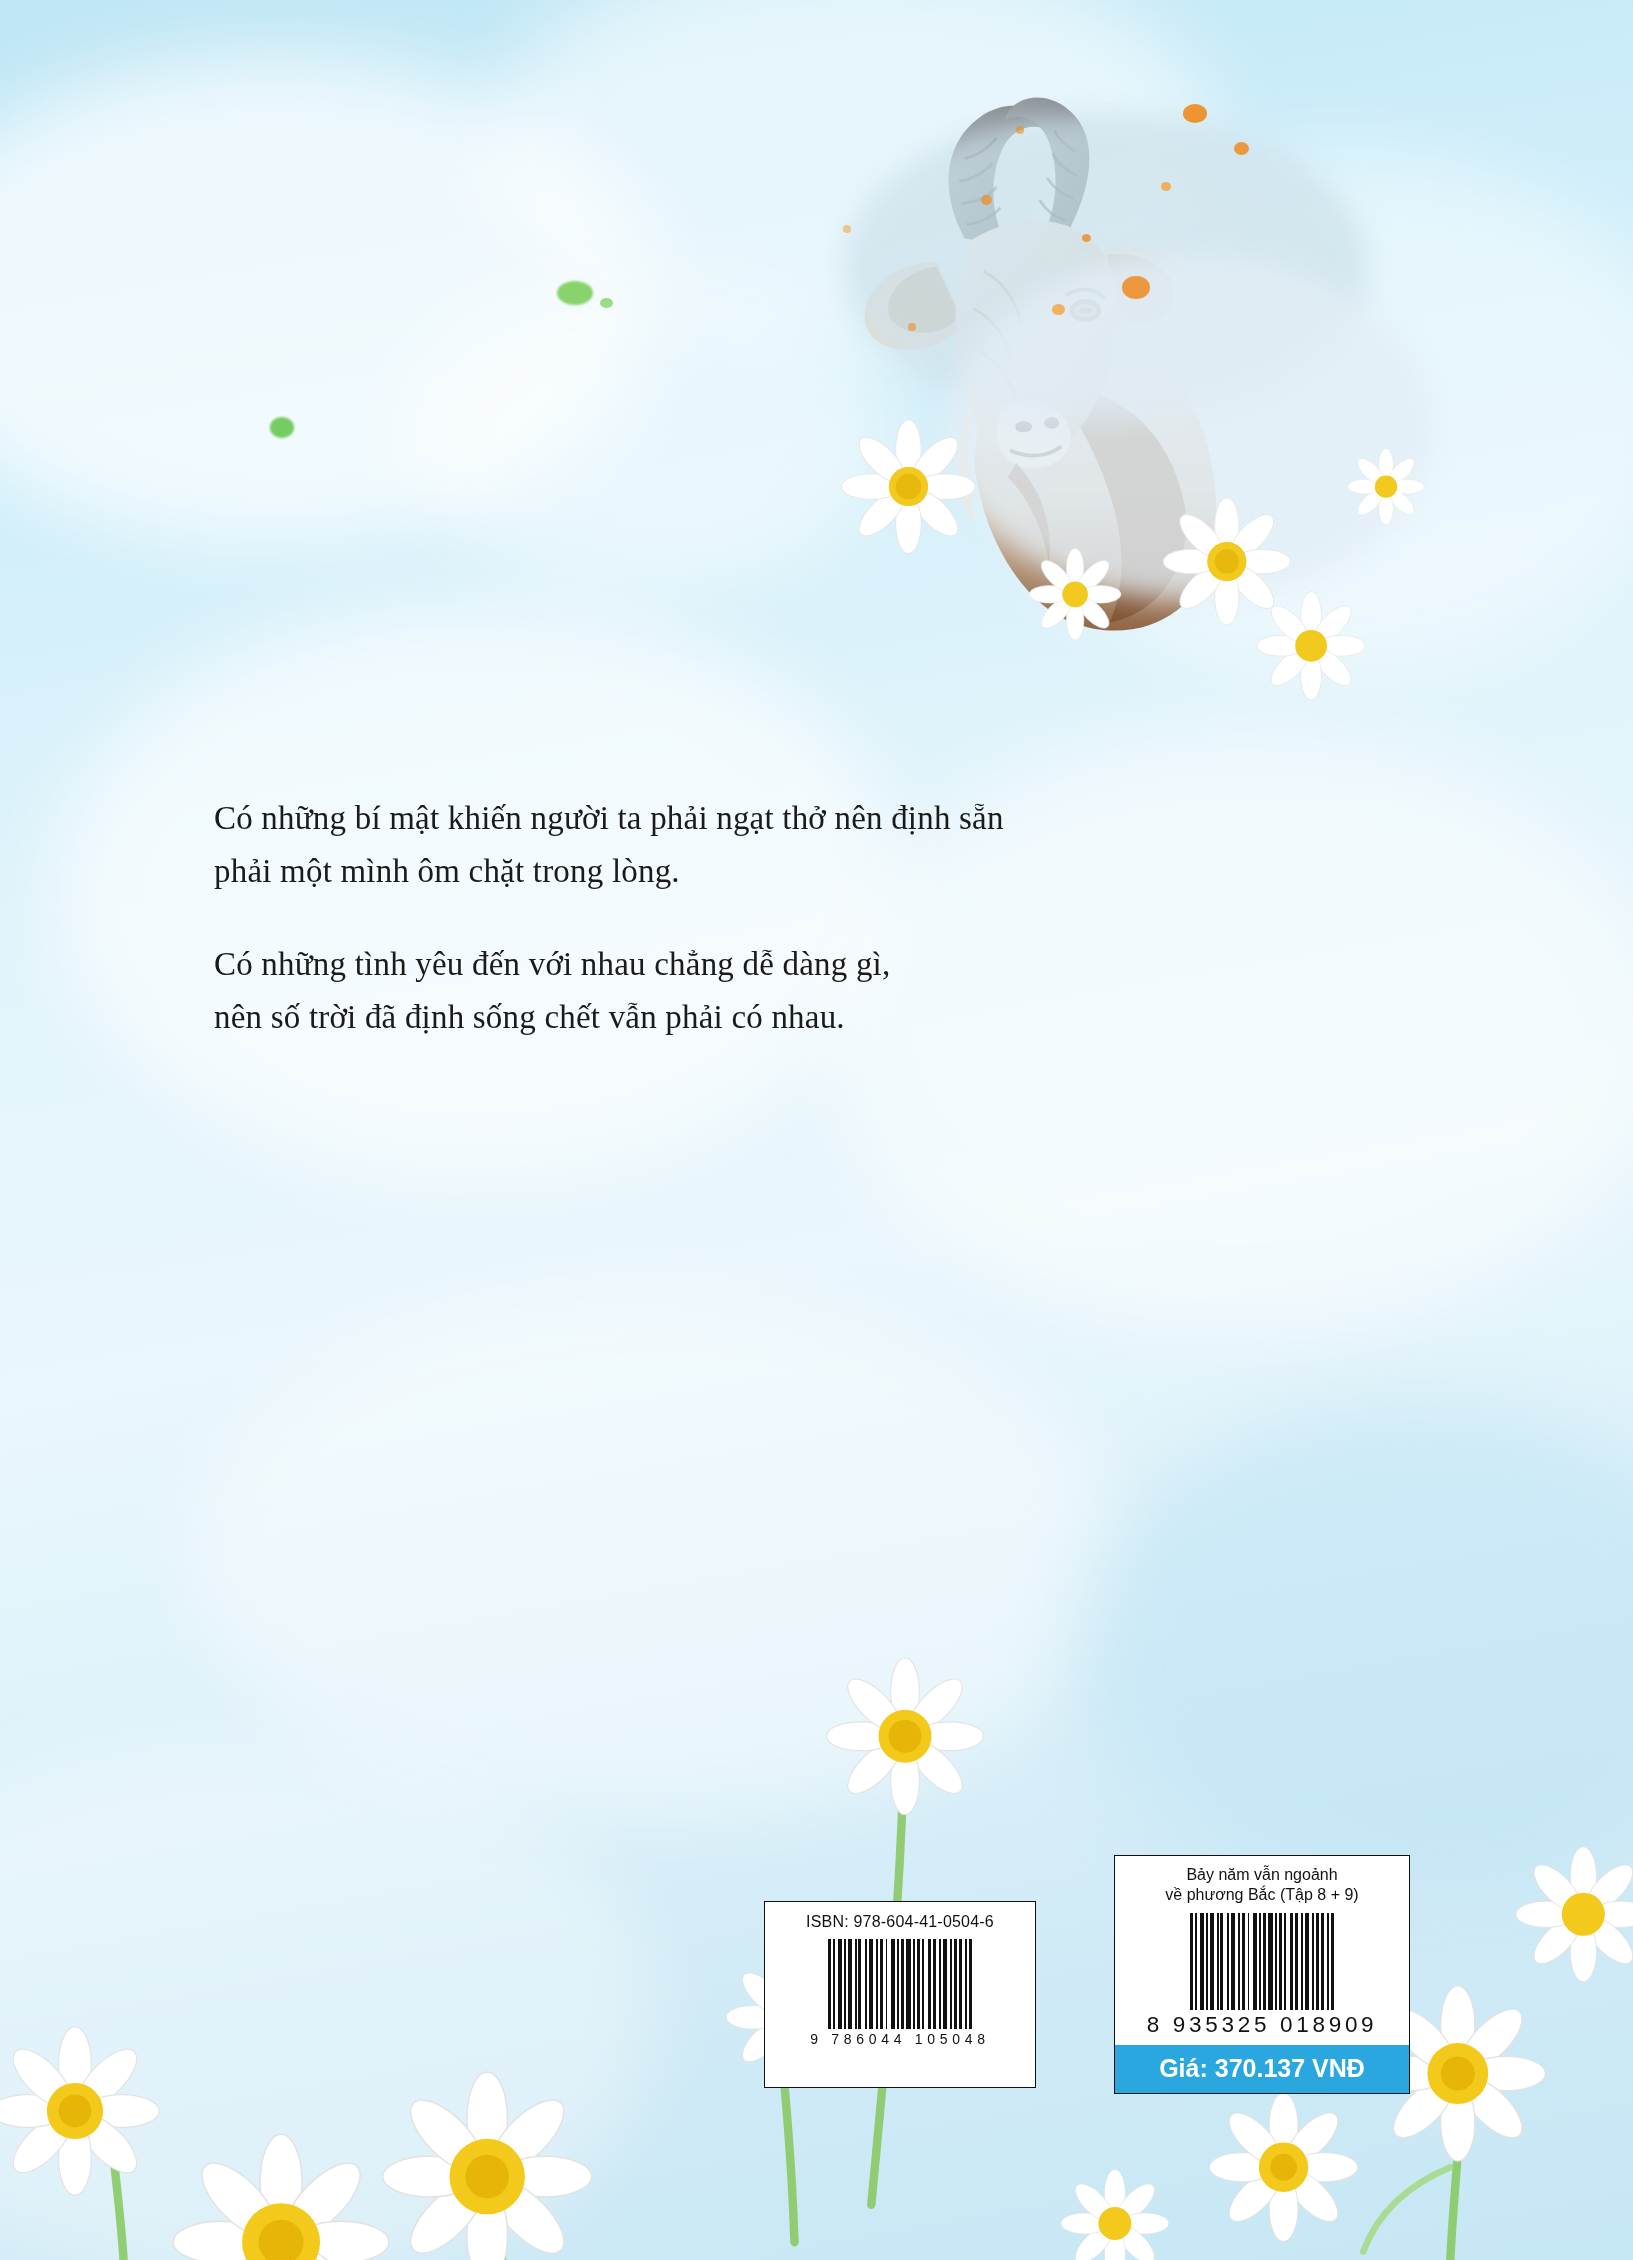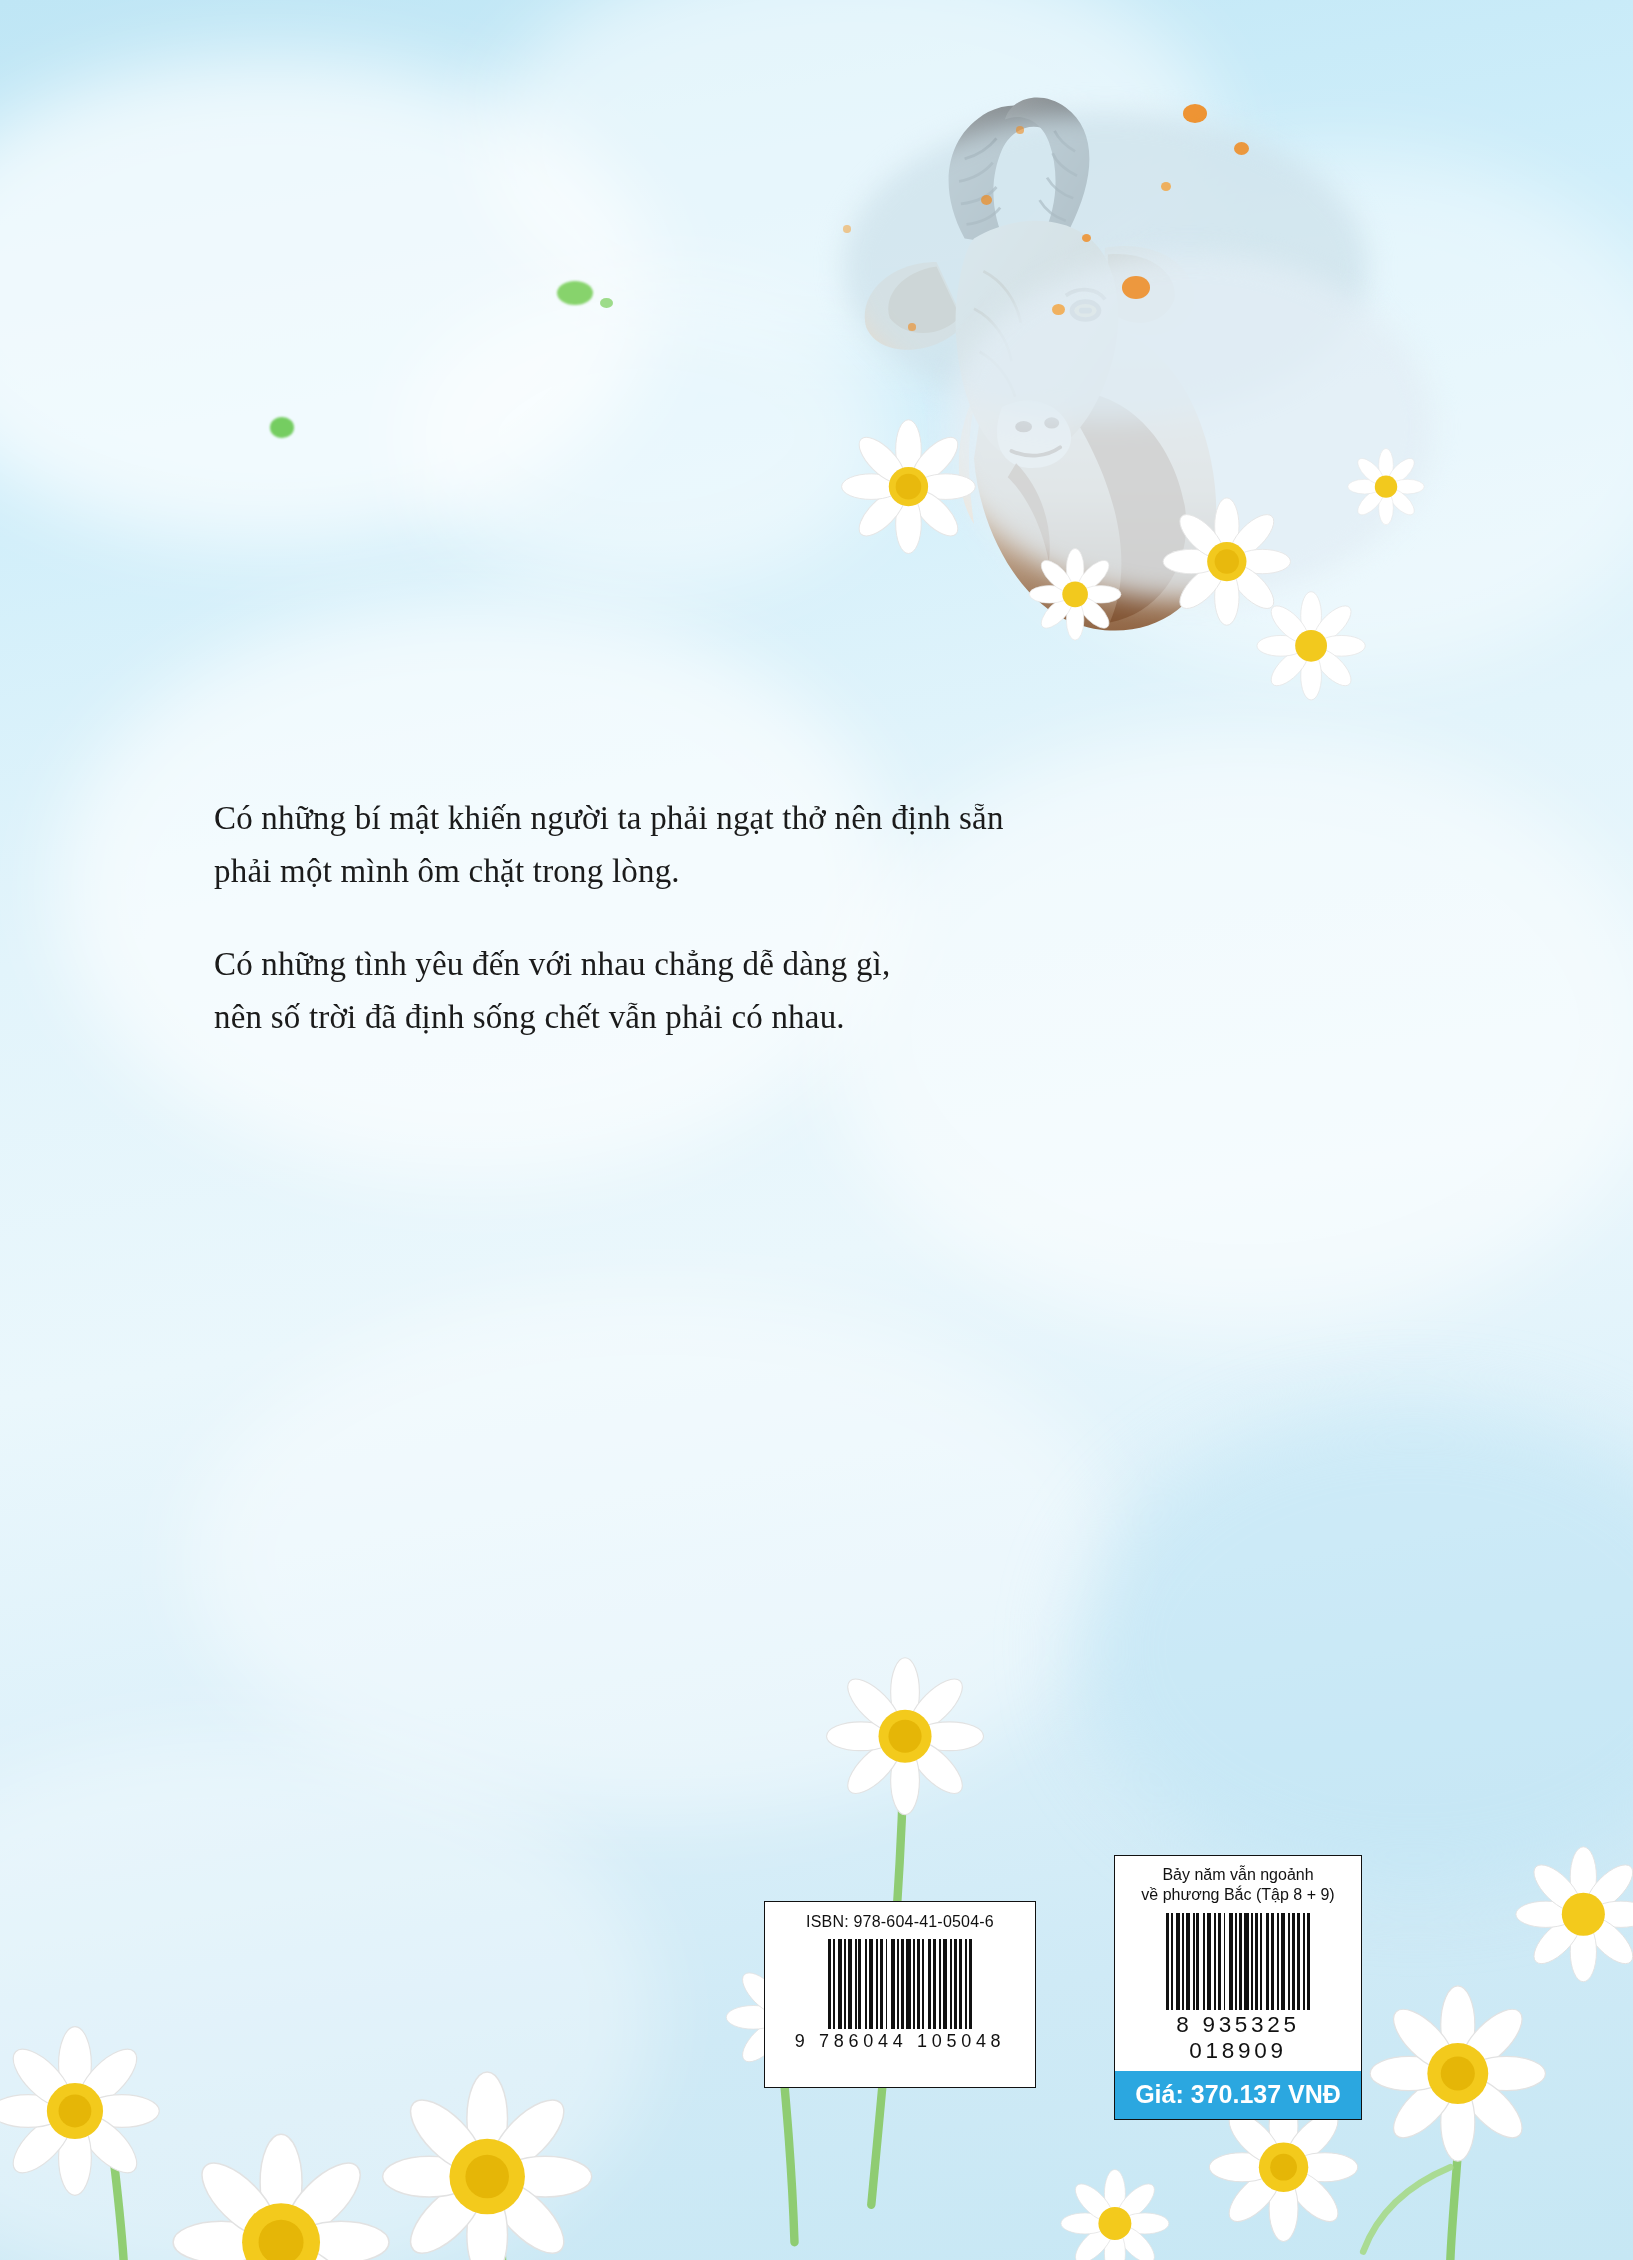--- a/index.html
+++ b/index.html
@@ -94,33 +94,33 @@
   }
   .bars {
     display: flex;
     align-items: flex-end;
     height: 90px;
     gap: 0;
     justify-content: center;
   }
   .bars i { display: block; background: #111; height: 100%; }
   .barnum {
-    font-size: 18px;
+    font-size: 14px;
     text-align: center;
     letter-spacing: 4.7px;
     color: #111;
     margin-top: 2.8px;
     font-family: "Liberation Sans", sans-serif;
   }
 
   .price-box {
     position: absolute;
     left: 1114px;
     top: 1855px;
-    width: 248px;
+    width: 296px;
     background: #ffffff;
     border: 1.9px solid #111;
     box-sizing: border-box;
     padding: 9.4px 9.4px 0 9.4px;
     font-family: "Liberation Sans", sans-serif;
   }
   .series-title {
     font-size: 16px;
     line-height: 1.25;
     text-align: center;

